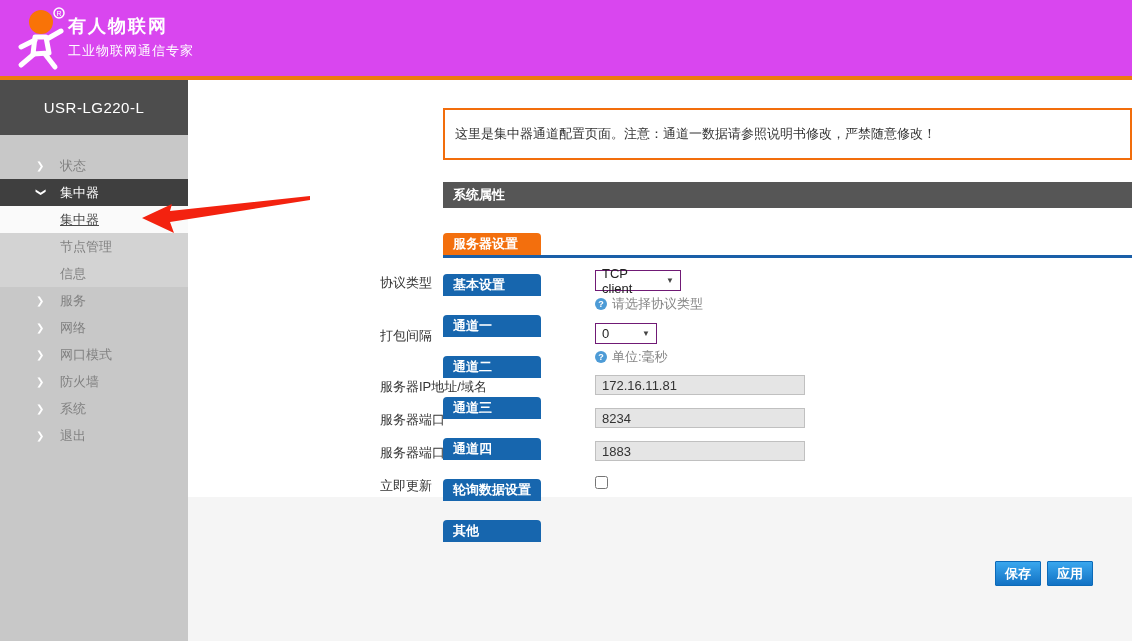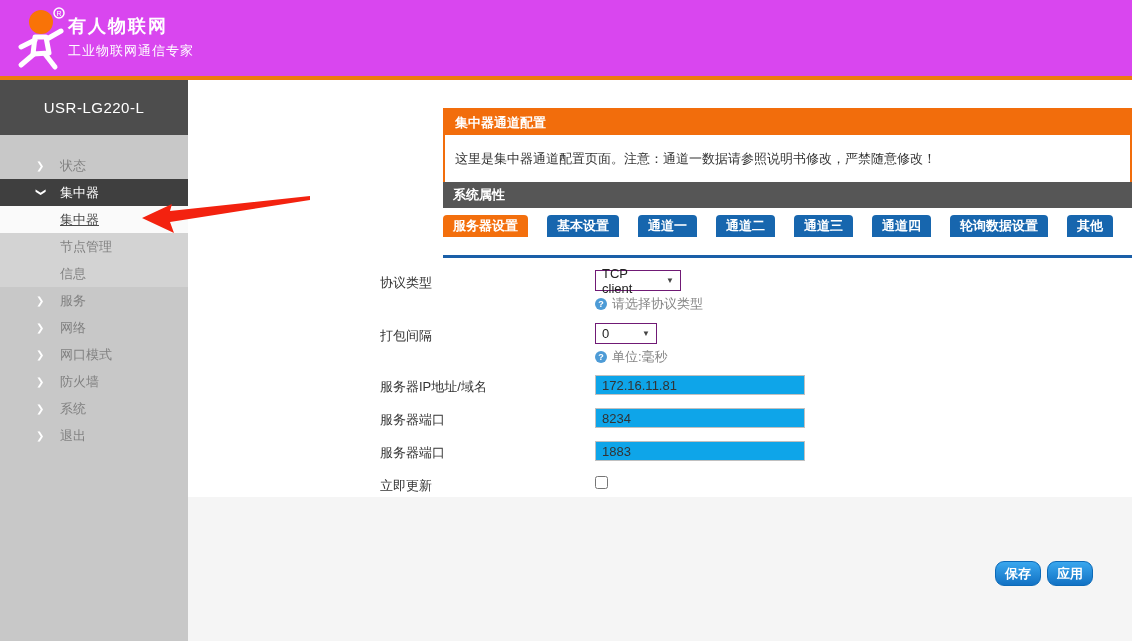--- a/index.html
+++ b/index.html
@@ -46,21 +46,21 @@
     line-height:25px; padding-left:10px; font-size:13px;
   }
   .panel-box-desc { padding:15px 10px; color:#333; font-size:13px; }
 
   .section-bar {
     left:443px; top:182px; width:689px; height:26px; background:#565656;
     color:#fff; font-weight:bold; line-height:26px; padding-left:10px; font-size:13px;
   }
 
   
-  .tabs { left:443px; top:215px; display:flex; gap:19px; }
+  .tabs { left:443px; top:233px; display:flex; gap:19px;flex-direction:column; }
   .tab {
     height:22px; line-height:22px; padding:0 10px; color:#fff; font-size:13px; font-weight:bold;
     background:#1766ae; border-radius:4px 4px 0 0; white-space:nowrap; cursor:pointer;
   }
   .tab.active { background:#f36f0d; }
   .tabs-underline { left:443px; top:255px; width:689px; height:3px; background:#1a5fa8; }
 
   
   .form-label { left:380px; width:205px; text-align:left; font-size:13px; color:#333; }
   .selectbox {
@@ -68,29 +68,29 @@
     display:flex; align-items:center; justify-content:space-between;
     padding:0 6px; font-size:13px; color:#222; cursor:pointer;
   }
   .selectbox .caret { font-size:8px; color:#444; margin-left:8px; }
   .hint { left:595px; display:flex; align-items:center; gap:5px; color:#858585; font-size:13px; }
   .help-icon {
     width:12px; height:12px; border-radius:50%; background:#4d9bd6; color:#fff;
     font-size:9px; font-weight:bold; text-align:center; line-height:12px; display:inline-block;
   }
   .text-input {
-    left:595px; width:210px; height:20px; border:1px solid #c0c0c0; background:#0ea5e9;
+    left:595px; width:210px; height:20px; border:1px solid #c0c0c0; background:#e5e5e5;
     font-family:"Liberation Sans", sans-serif; font-size:13px; color:#333; padding:0 6px;
   }
   .checkbox { left:595px; width:13px; height:13px; accent-color:#bbb; }
 
   
   .footer-area { left:188px; top:497px; width:944px; height:144px; background:#f5f5f5; }
   .btn {
-    width:46px; height:25px; border:1px solid #0c6ab8; border-radius:9px;
+    width:46px; height:25px; border:1px solid #0c6ab8; border-radius:1px;
     background:linear-gradient(#3aa7ee, #1272c4); color:#fff; font-size:13px; font-weight:bold;
     font-family:"Liberation Sans", sans-serif; cursor:pointer; line-height:23px; text-align:center;
   }
   .btn-save { left:995px; top:561px; }
   .btn-apply { left:1047px; top:561px; }
 </style>
 </head>
 <body>
 
 <div class="abs app-header">
@@ -158,21 +158,20 @@
   </div>
 </div>
 
 <svg class="abs anno-arrow" viewBox="0 0 178 46">
   <polygon points="4,26 34,12 32,19 172,4 172,8 32,30 36,41" fill="#f3220f"></polygon>
 </svg>
 
 <div class="abs footer-area"></div>
 
 <div class="abs panel-box">
-  <div class="panel-box-title">集中器通道配置</div>
   <div class="panel-box-desc">这里是集中器通道配置页面。注意：通道一数据请参照说明书修改，严禁随意修改！</div>
 </div>
 
 <div class="abs section-bar">系统属性</div>
 
 <div class="abs tabs">
   <div class="tab active">服务器设置</div>
   <div class="tab">基本设置</div>
   <div class="tab">通道一</div>
   <div class="tab">通道二</div>

